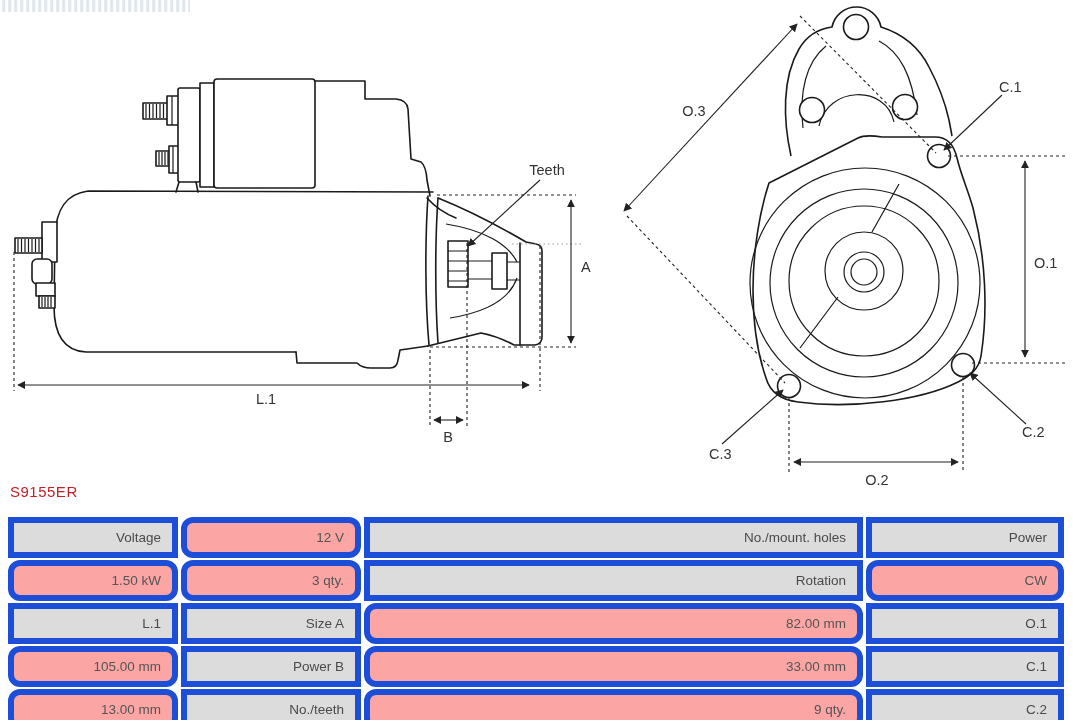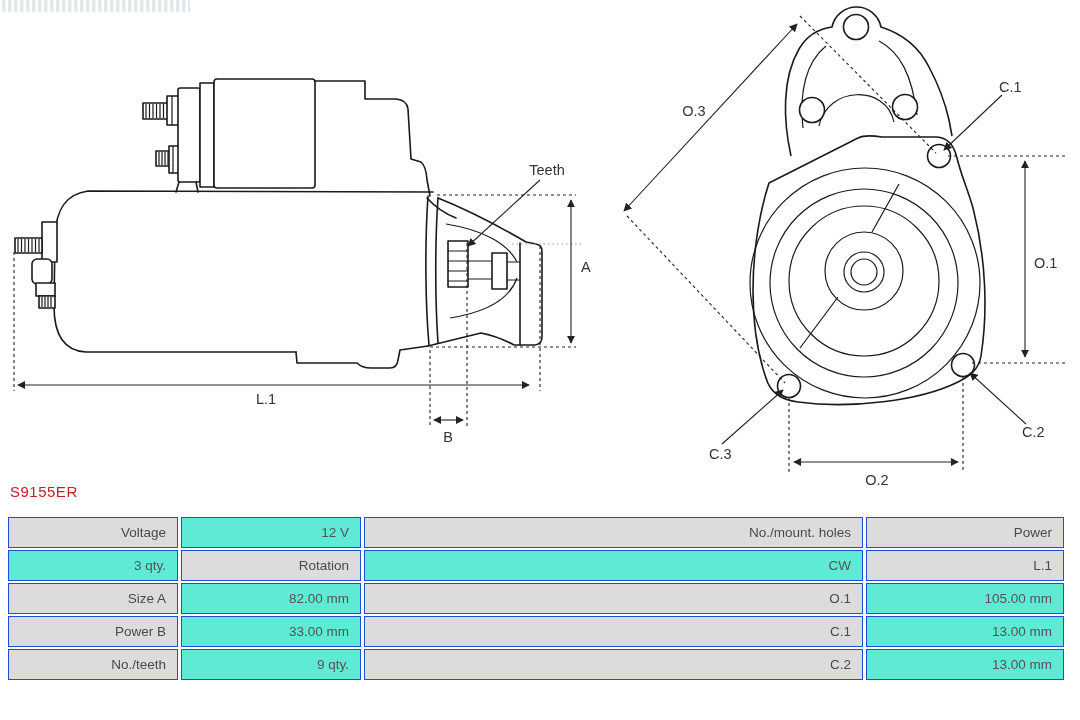--- a/index.html
+++ b/index.html
@@ -6,24 +6,24 @@
   .page{position:relative;width:1080px;height:720px;background:#fff;overflow:hidden;
         font-family:"Liberation Sans",sans-serif;}
   .logo-remnant{position:absolute;left:2px;top:0;width:188px;height:12px;opacity:.45;
     background:
       repeating-linear-gradient(90deg, rgba(150,175,205,.55) 0 3px, rgba(255,255,255,0) 3px 6px),
       repeating-linear-gradient(90deg, rgba(230,215,175,.45) 1px 4px, rgba(255,255,255,0) 4px 7px);}
   .part-number{position:absolute;left:10px;top:483px;font-size:15px;letter-spacing:.5px;
     color:#c32026;font-weight:400;}
   .spec-table{position:absolute;left:8px;top:517px;display:grid;
     grid-template-columns:170px 180px 499px 198px;column-gap:3px;row-gap:2px;}
-  .cell{height:29px;line-height:29px;border:1px solid #1d4ed8;font-size:13.5px;
+  .cell{height:29px;line-height:29px;border:6px solid #1d4ed8;font-size:13.5px;
     color:#555;text-align:right;padding-right:11px;overflow:hidden;white-space:nowrap;}
   .cell.lbl{background:#dcdcdc;color:#4a4a4a;}
-  .cell.val{background:#5eead4;}
+  .cell.val{background:#fca5a5;border-radius:12px;}
   svg text{font-family:"Liberation Sans",sans-serif;font-size:14.5px;fill:#333;}
   svg .outline{fill:none;stroke:#1a1a1a;stroke-width:1.6;stroke-linejoin:round;stroke-linecap:round;}
   svg .solid{fill:#fff;stroke:#1a1a1a;stroke-width:1.6;stroke-linejoin:round;}
   svg .thin{fill:none;stroke:#1a1a1a;stroke-width:1.2;}
   svg .dim{fill:none;stroke:#222;stroke-width:1.1;}
   svg .dash{fill:none;stroke:#222;stroke-width:1.1;stroke-dasharray:3 3;}
   svg .dot{fill:none;stroke:#9a9a9a;stroke-width:1;stroke-dasharray:1.5 3;}
 </style>
 </head>
 <body>
@@ -150,20 +150,21 @@
   </svg>
 
   <div class="part-number">S9155ER</div>
 
   <div class="spec-table">
     <div class="cell lbl">Voltage</div>
     <div class="cell val">12 V</div>
     <div class="cell lbl">No./mount. holes</div>
 
     <div class="cell lbl">Power</div>
+    <div class="cell val">1.50 kW</div>
     <div class="cell val">3 qty.</div>
 
     <div class="cell lbl">Rotation</div>
     <div class="cell val">CW</div>
     <div class="cell lbl">L.1</div>
 
     <div class="cell lbl">Size A</div>
     <div class="cell val">82.00 mm</div>
     <div class="cell lbl">O.1</div>
     <div class="cell val">105.00 mm</div>

